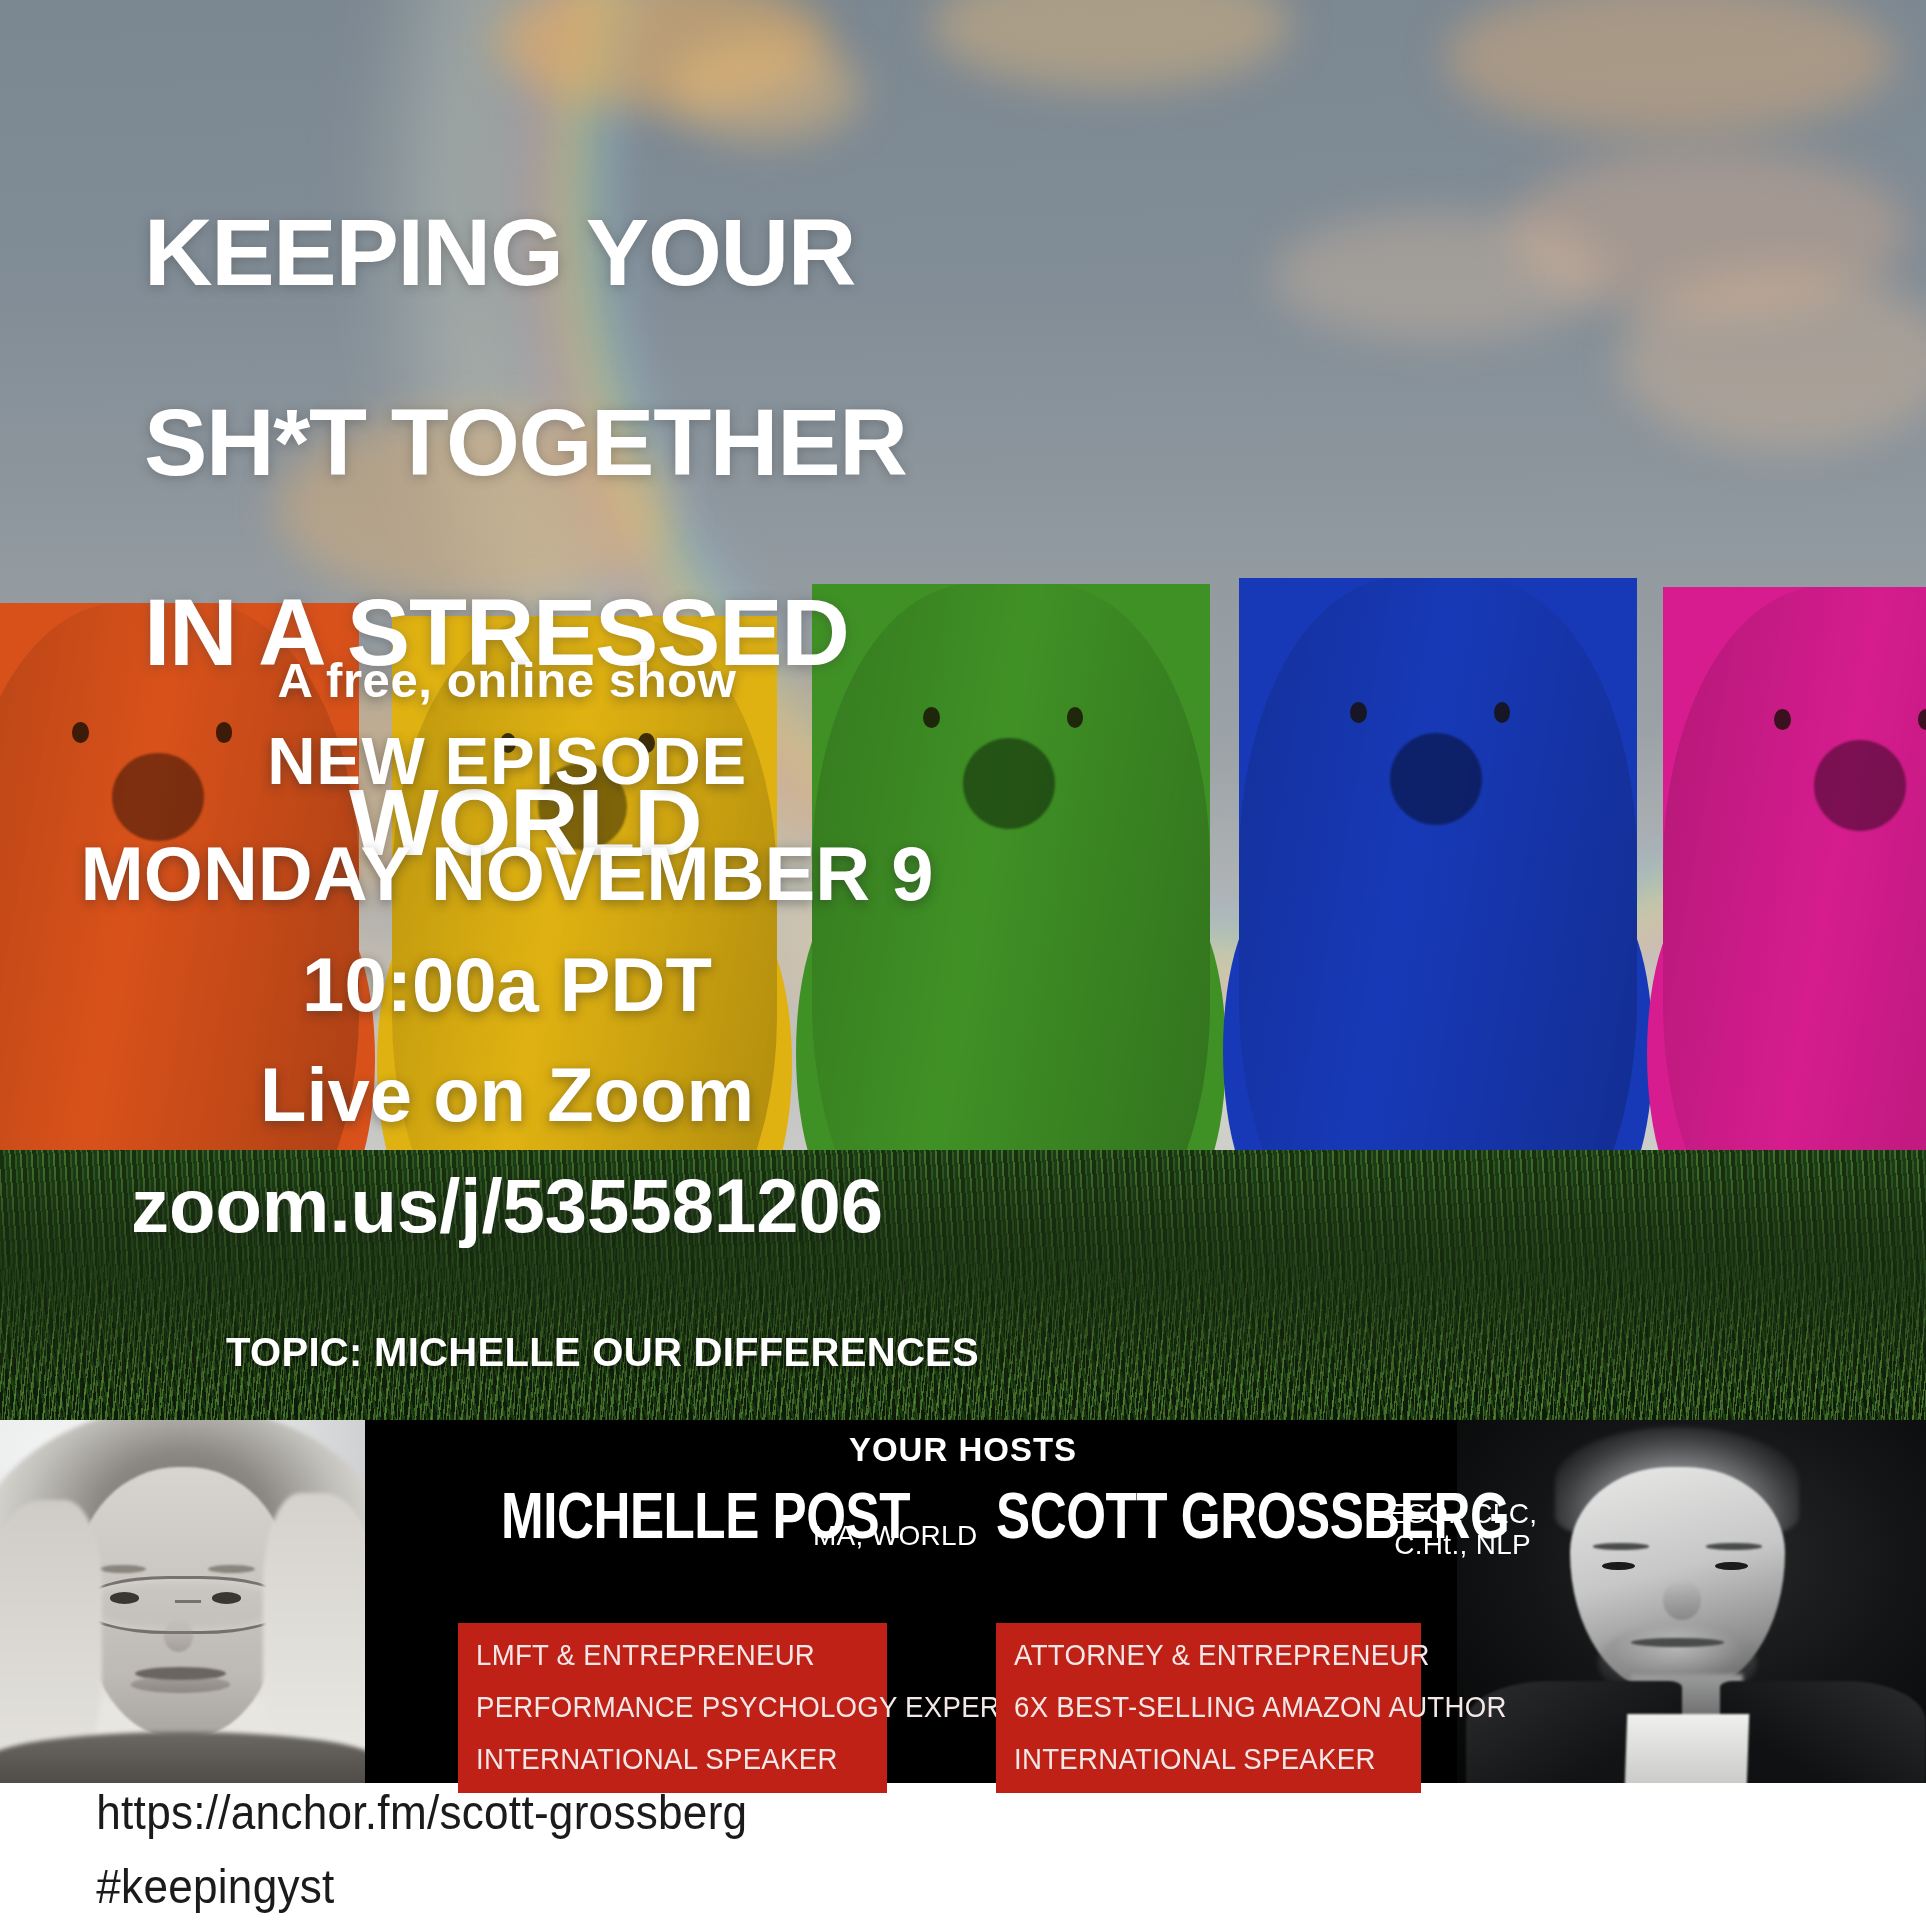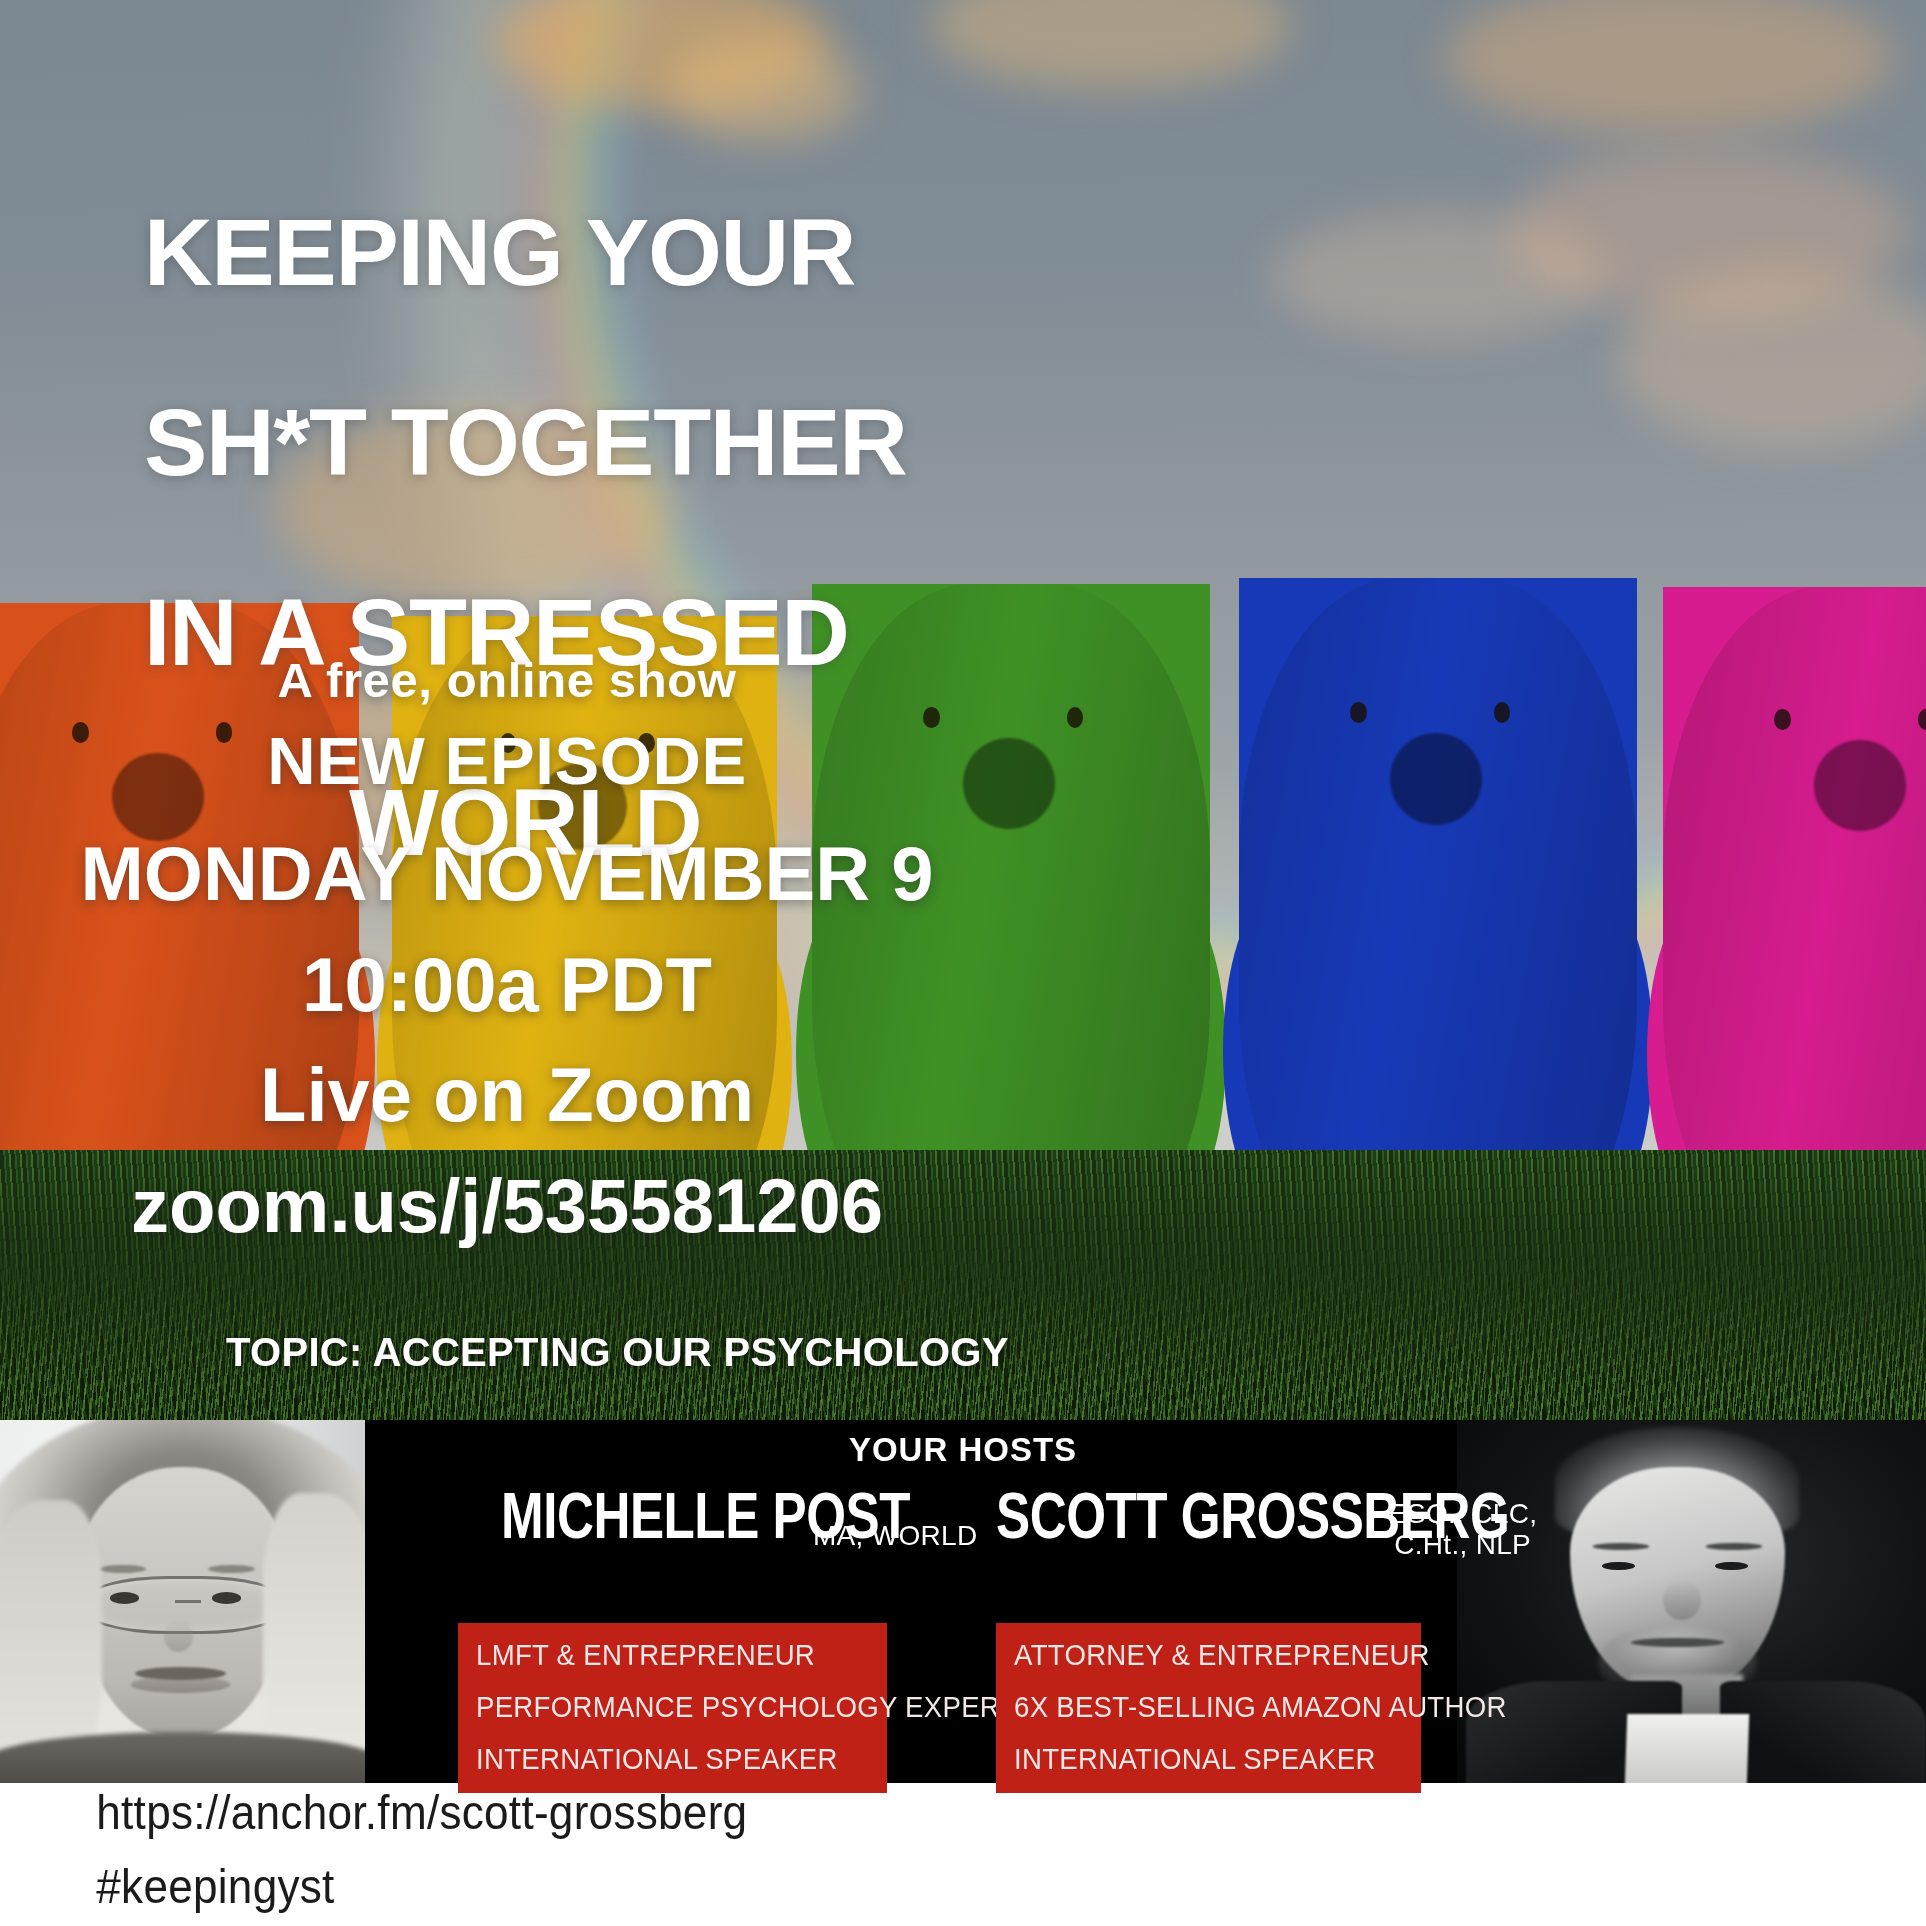--- a/index.html
+++ b/index.html
@@ -391,21 +391,21 @@
 
   <div class="details">
     <div class="d-free">A free, online show</div>
     <div class="d-ep">NEW EPISODE</div>
     <div class="d-date">MONDAY NOVEMBER 9</div>
     <div class="d-time">10:00a PDT</div>
     <div class="d-live">Live on Zoom</div>
     <div class="d-zoom">zoom.us/j/535581206</div>
   </div>
 
-  <div class="topic">TOPIC: ACCEPTING OUR PSYCHOLOGY</div>
+  <div class="topic">TOPIC: MICHELLE OUR DIFFERENCES</div>
 
   <div class="banner">
 
     <div class="photo photo-left">
       <div class="mp-bg"></div>
       <div class="mp-hair"></div>
       <div class="mp-face"></div>
       <div class="mp-brow mp-browL"></div>
         <div class="mp-brow mp-browR"></div>
       <div class="mp-glass"></div>

